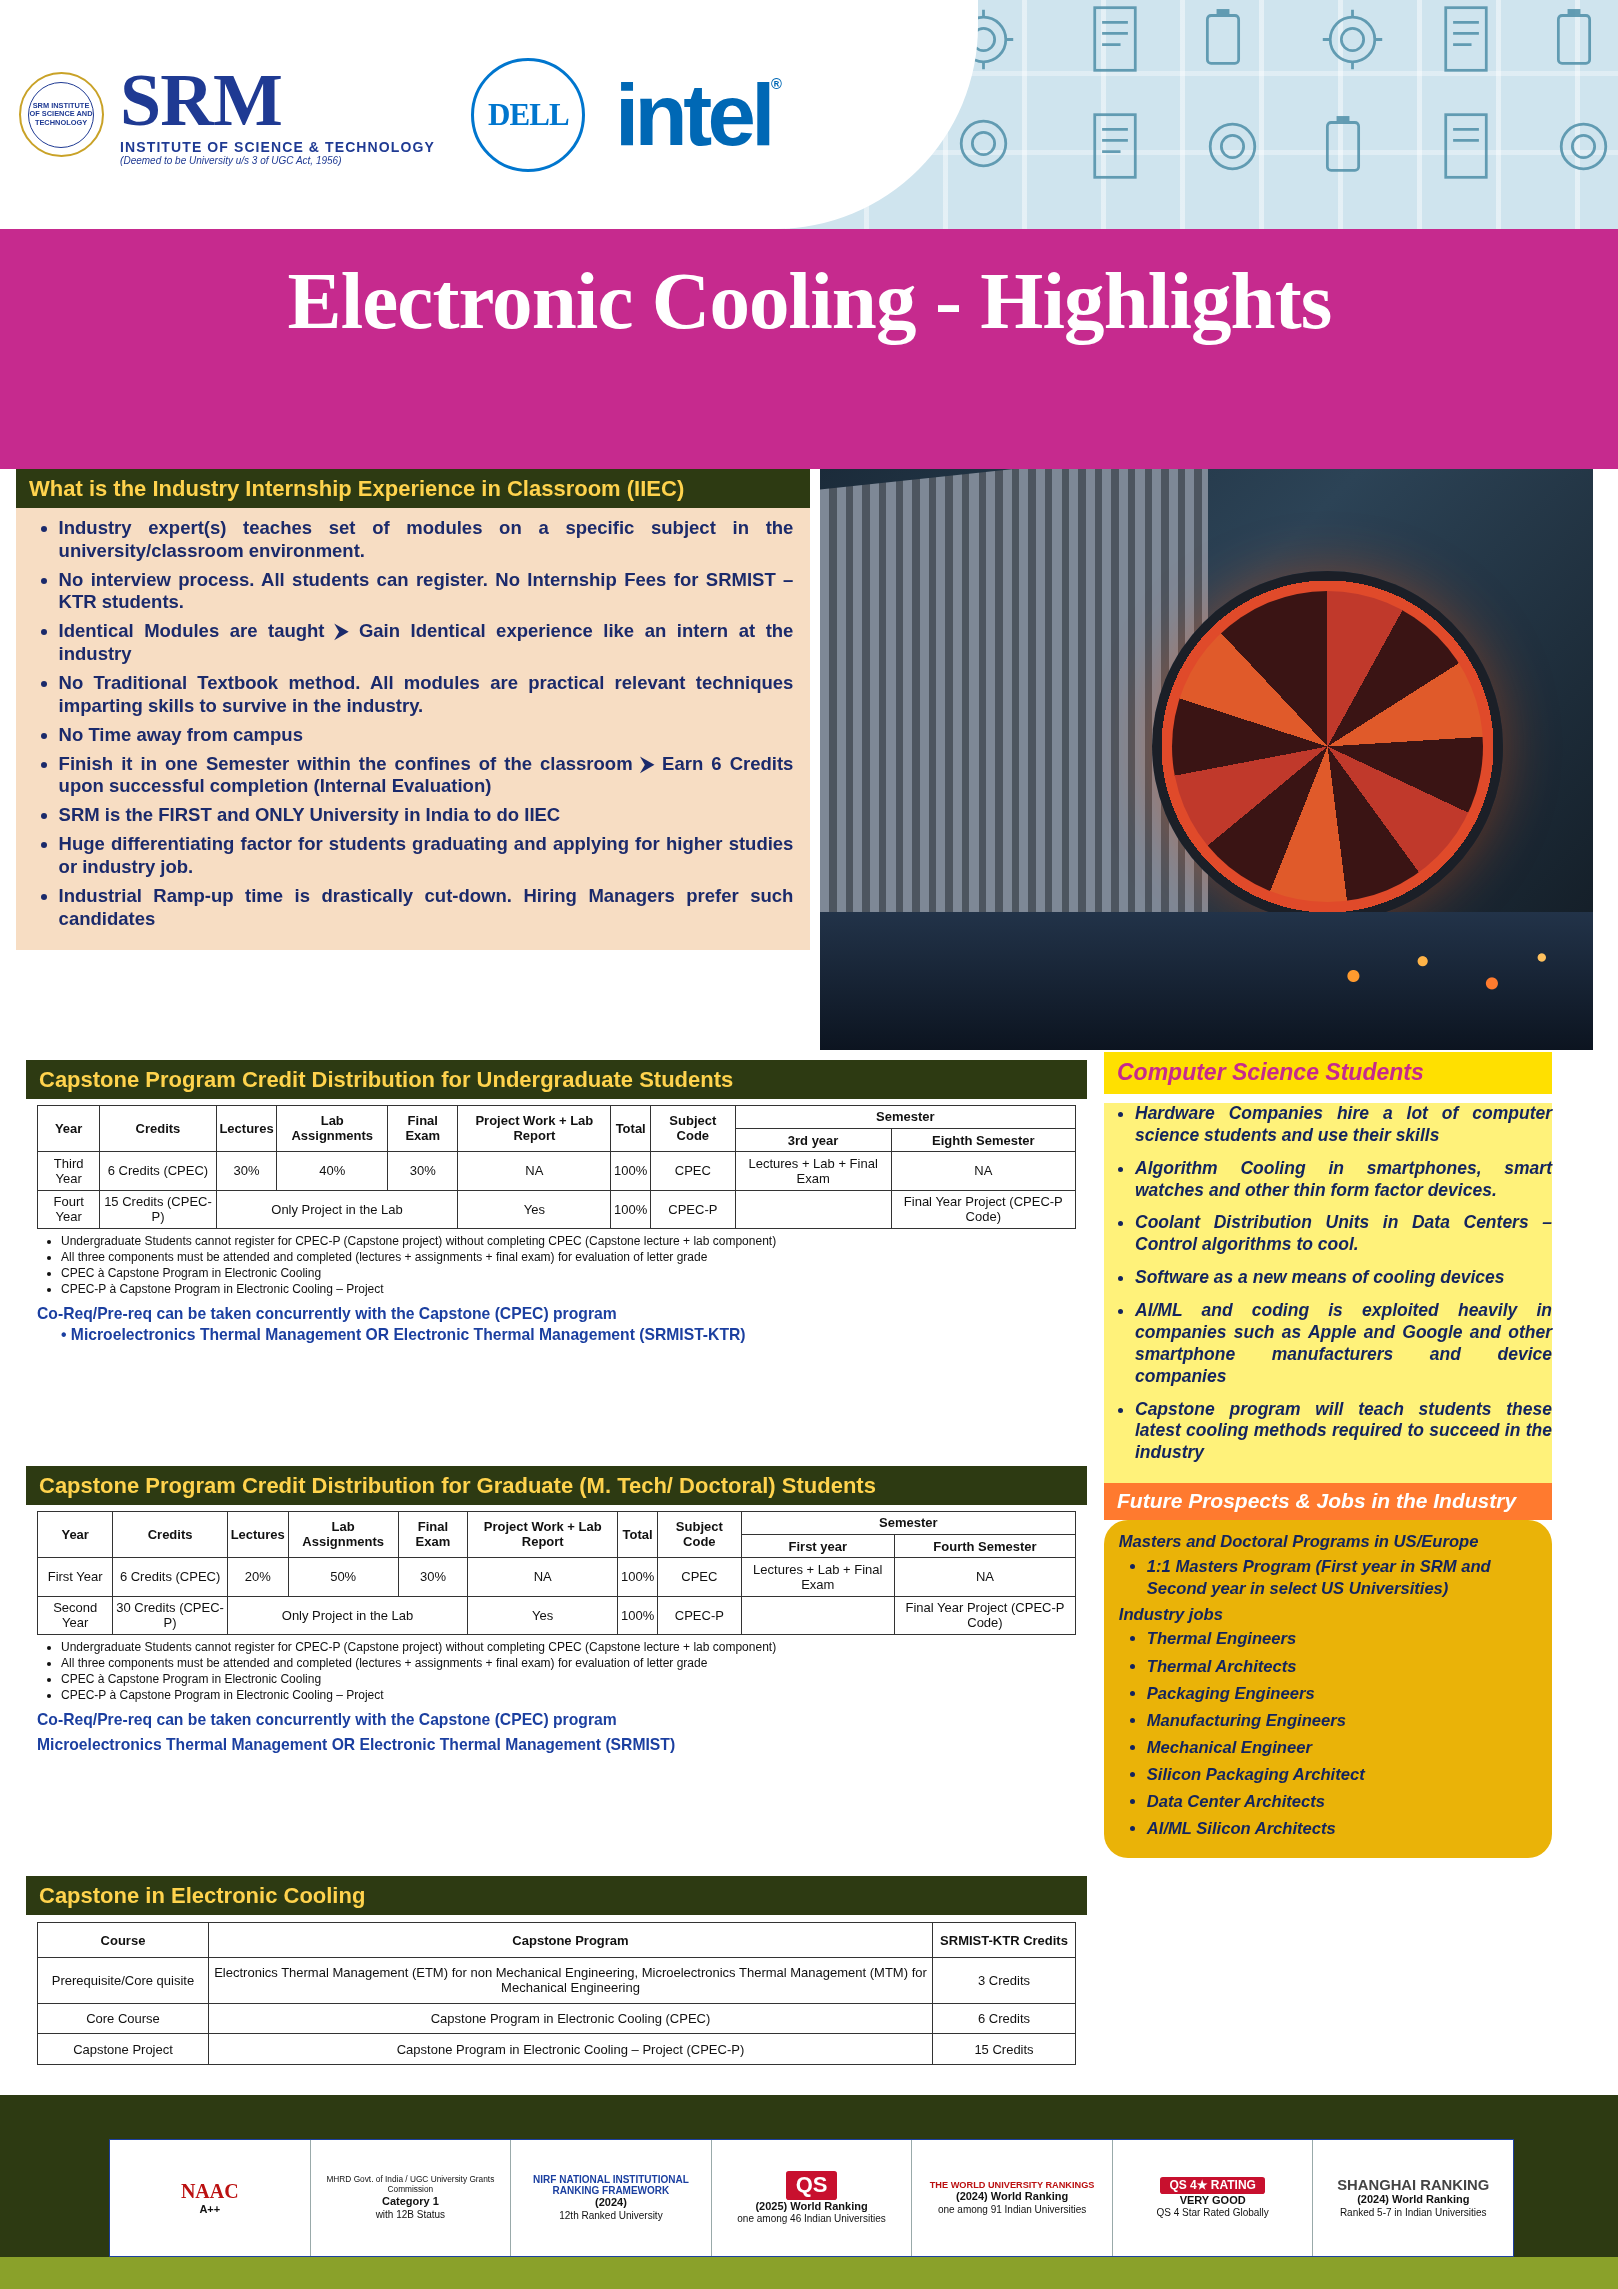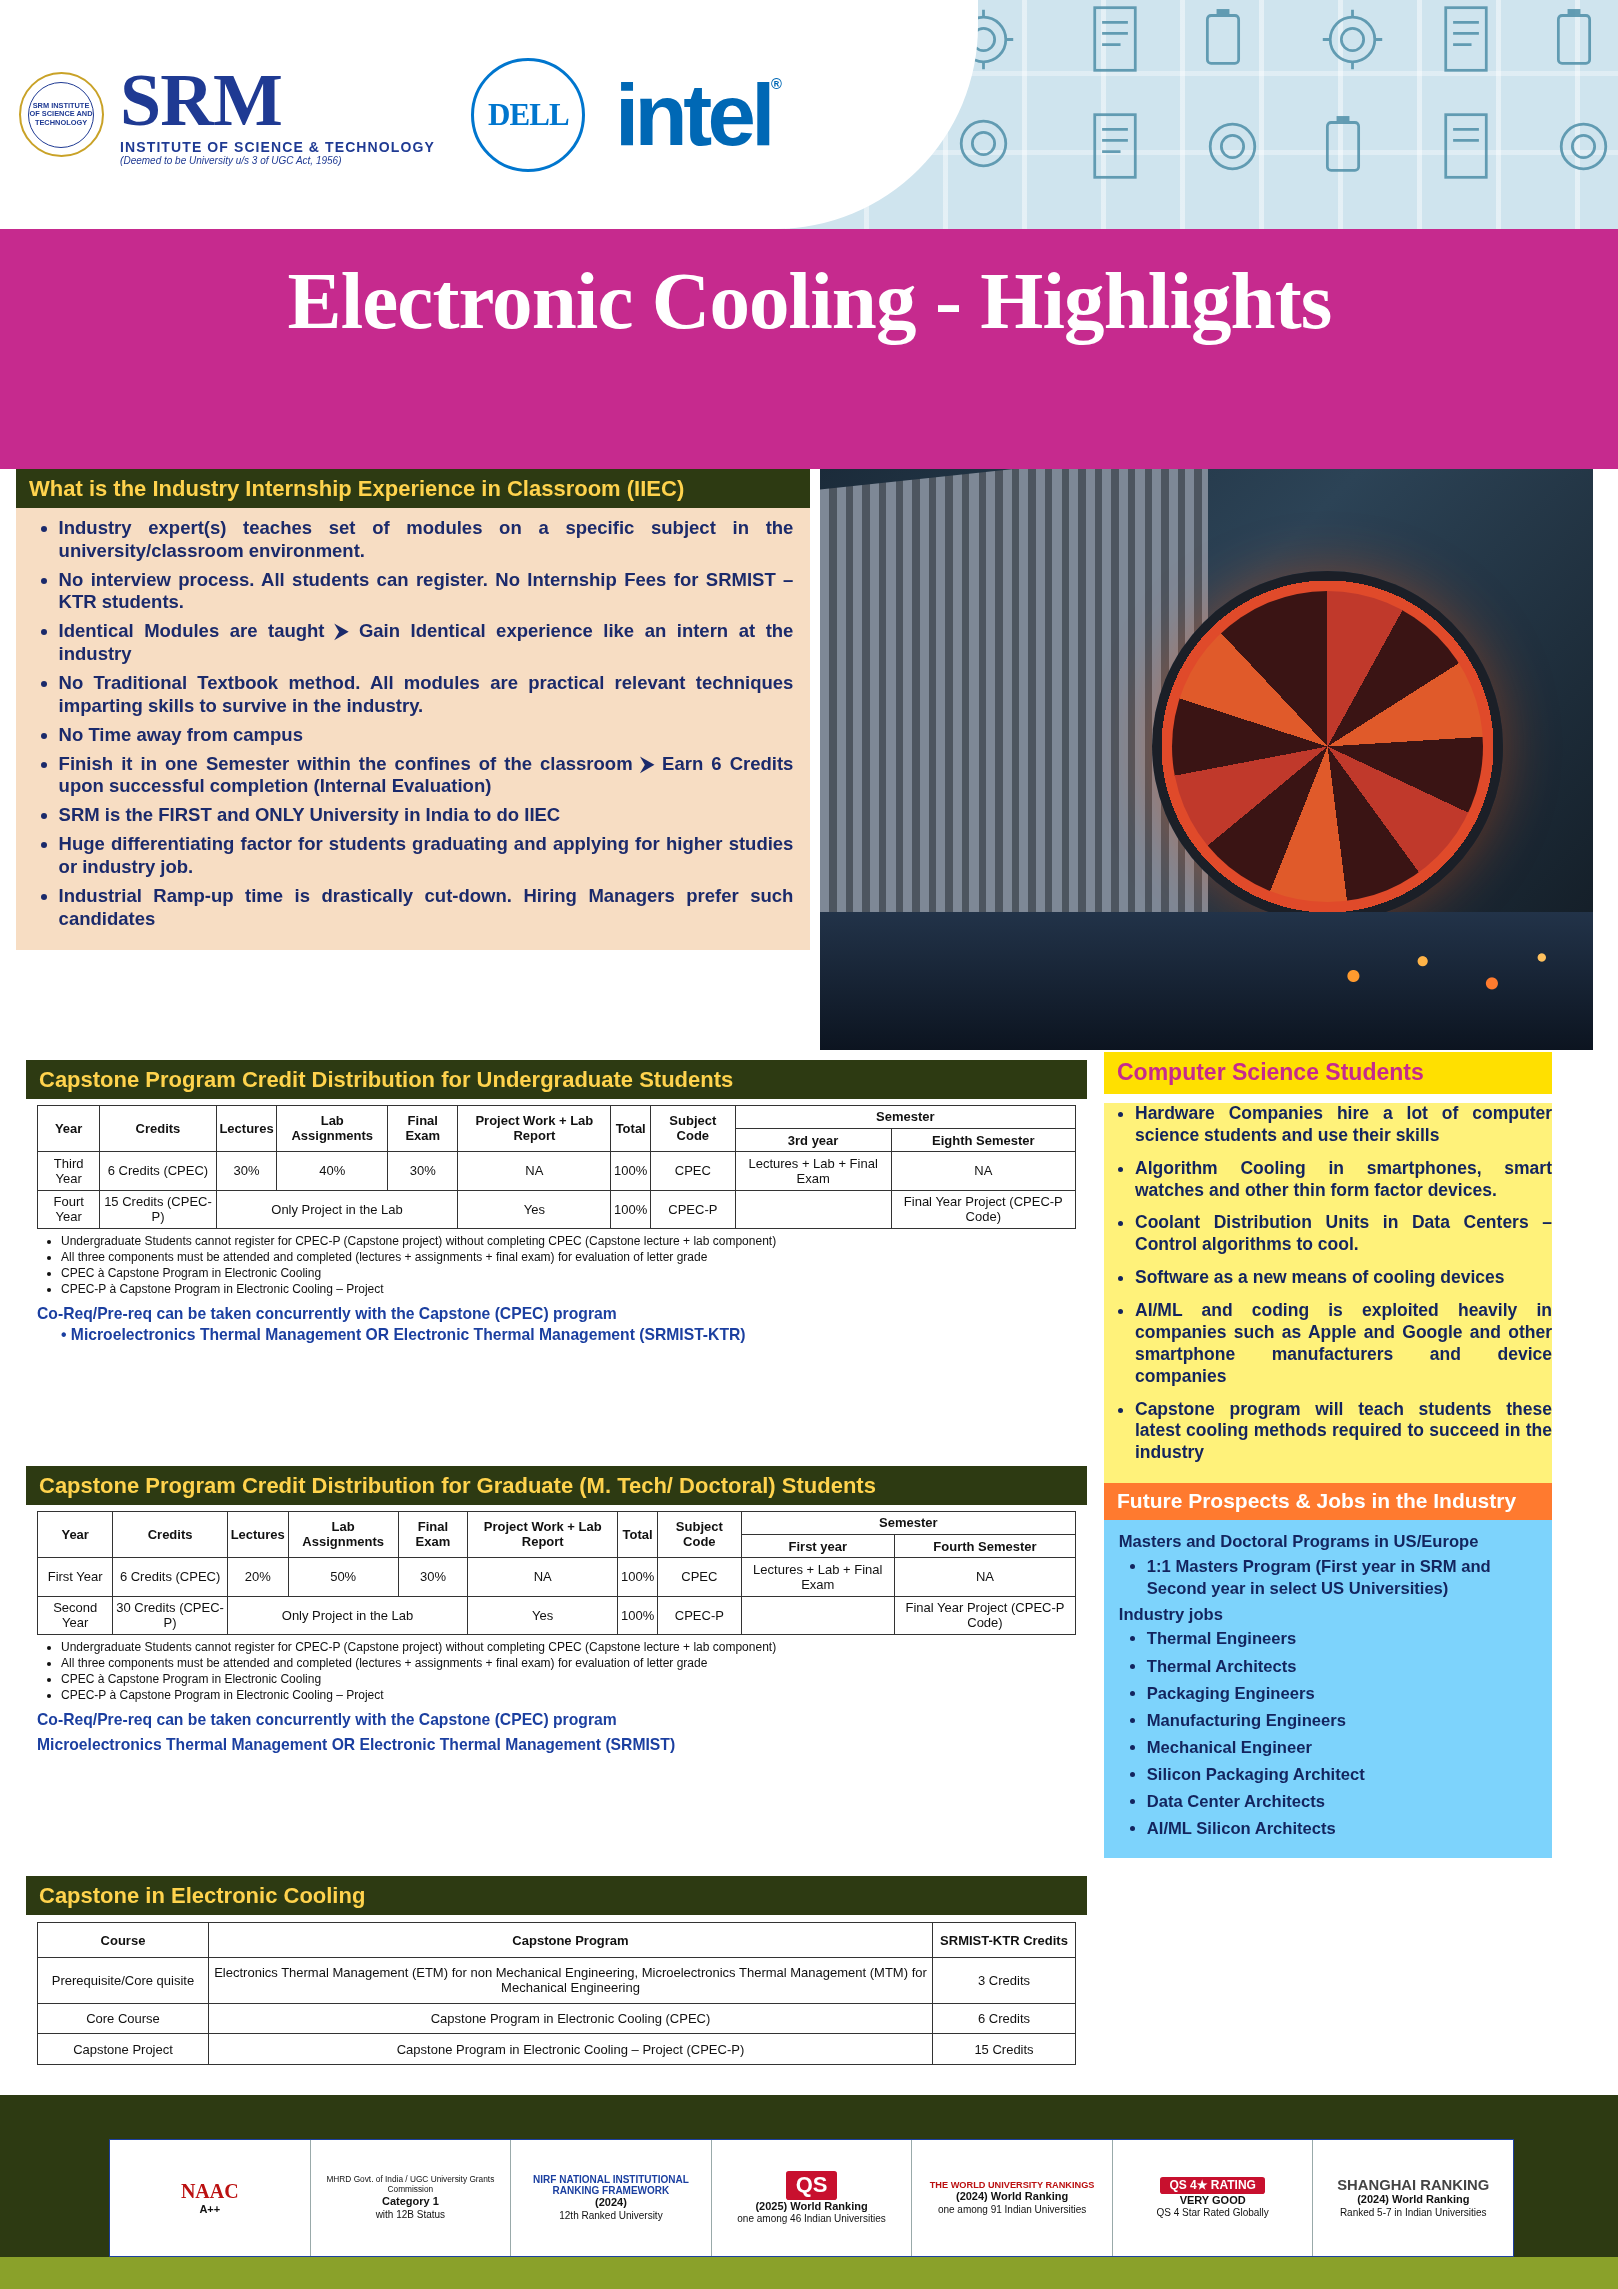--- a/index.html
+++ b/index.html
@@ -103,27 +103,27 @@
   
   table.dt { border-collapse:collapse; width:100%; background:#fff; }
   table.dt th, table.dt td { border:0.9px solid #333; font-size:13px; text-align:center; padding:3.7px 2.8px; color:#111; }
   table.dt th { font-weight:bold; }
   .notes { margin:3.7px 0 0 0; padding-left:24px; }
   .notes li { font-size:12px; color:#111; line-height:1.35; }
   .coreq { color:#1b3fa0; font-weight:bold; font-size:15.7px; margin-top:7.4px; }
   .coreq-sub { color:#1b3fa0; font-weight:bold; font-size:15.7px; margin:2.8px 0 0 24px; }
 
   
-  .rcol { position:absolute; left:1104px; width:448px; }
+  .rcol { position:absolute; left:1104px; width:448px;font-style:italic; }
   .r-yellow { background:#fff27a; }
   .r-head { background:#ffe000; color:#c62a8e; font-weight:bold; font-size:23px; padding:7.4px 13px; }
   .r-head2 { background:#ff7a2f; color:#fff; font-weight:bold; font-size:21px; padding:6.5px 13px; }
   ul.ry { margin:9.2px 0 7.4px 0; padding-left:31px; }
   ul.ry li { font-size:17.5px; font-weight:bold; color:#13245e; line-height:1.25; margin-bottom:11px; text-align:justify;}
-  .fp-body { background:#7dd3fc; padding:9.2px 14.8px 13px 14.8px; }
+  .fp-body { background:#eab308; padding:9.2px 14.8px 13px 14.8px;border-radius:24px; }
   .fp-body .h { font-size:16.6px; font-weight:bold; color:#13245e; margin:3.7px 0 3.7px 0;}
   ul.fp { margin:0 0 5.5px 0; padding-left:28px; }
   ul.fp li { font-size:16.6px; font-weight:bold; color:#13245e; line-height:1.3; margin-bottom:5.5px;}
 
   
   .footer {
     position:absolute; left:109px; top:2139px; width:1405px; height:118px;
     background:#fff; border:1.8px solid #1b3fa0; display:flex;
   }
   .fcell { flex:1; border-right:0.9px solid #9aa; display:flex; flex-direction:column; align-items:center; justify-content:center; padding:3.7px 2.8px; text-align:center; }

